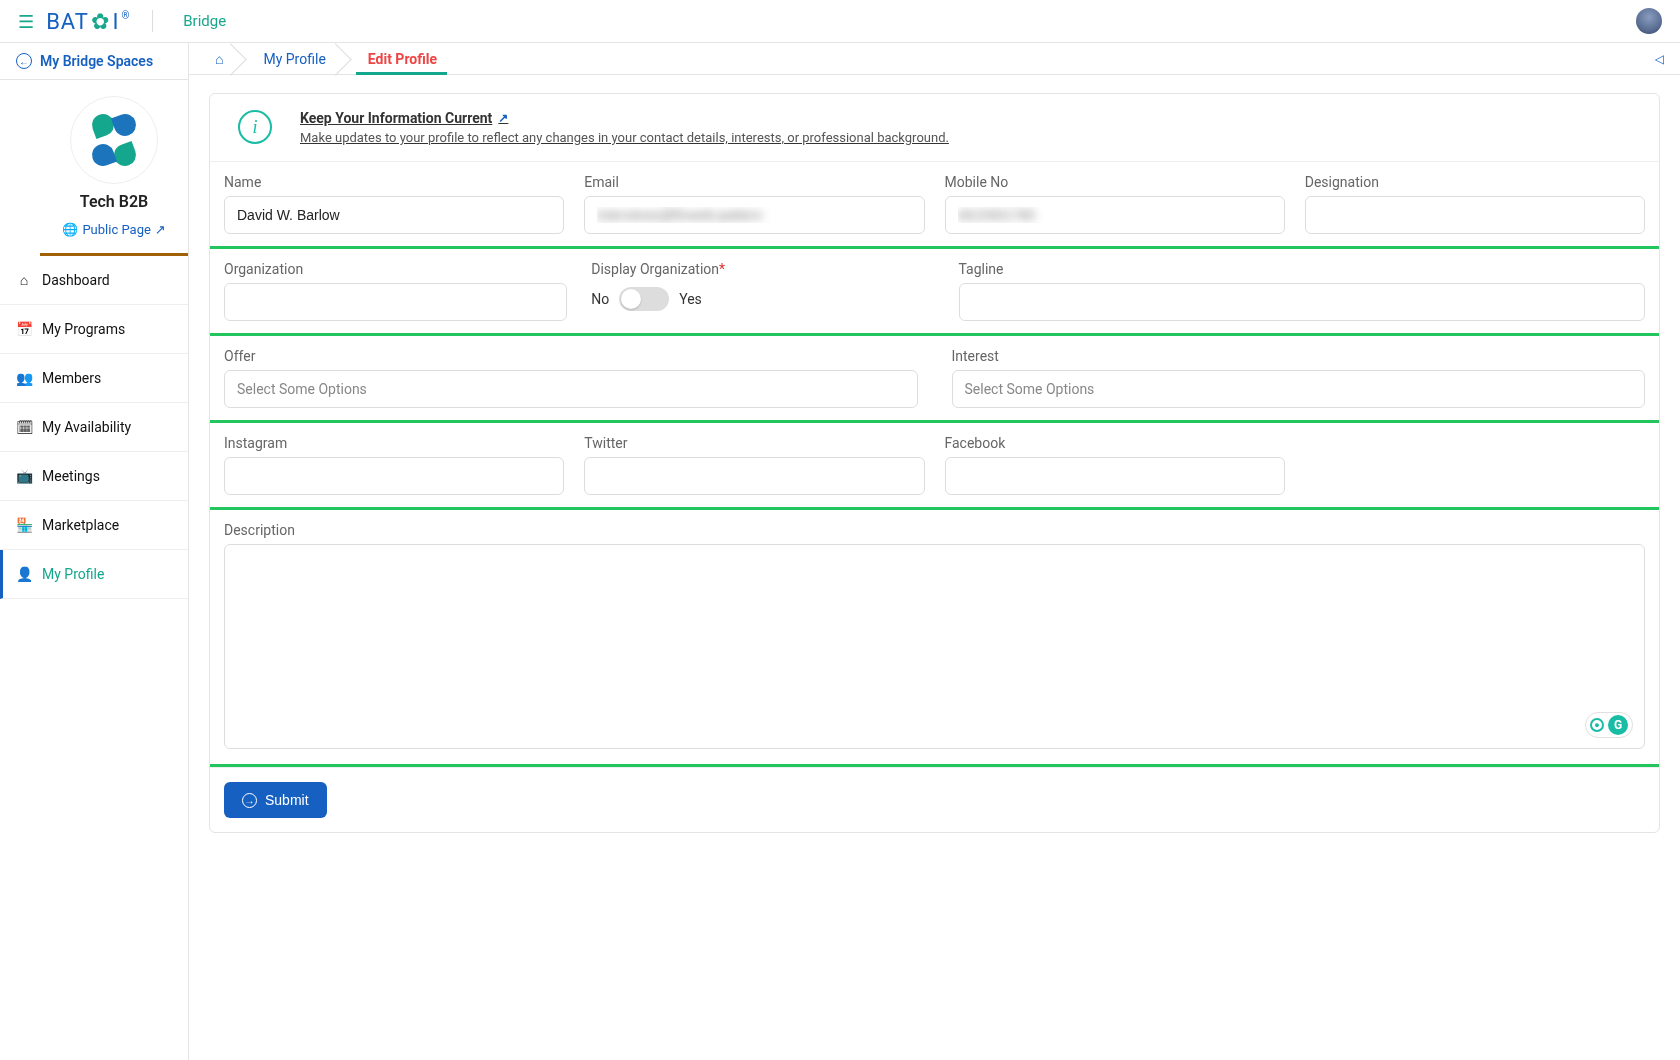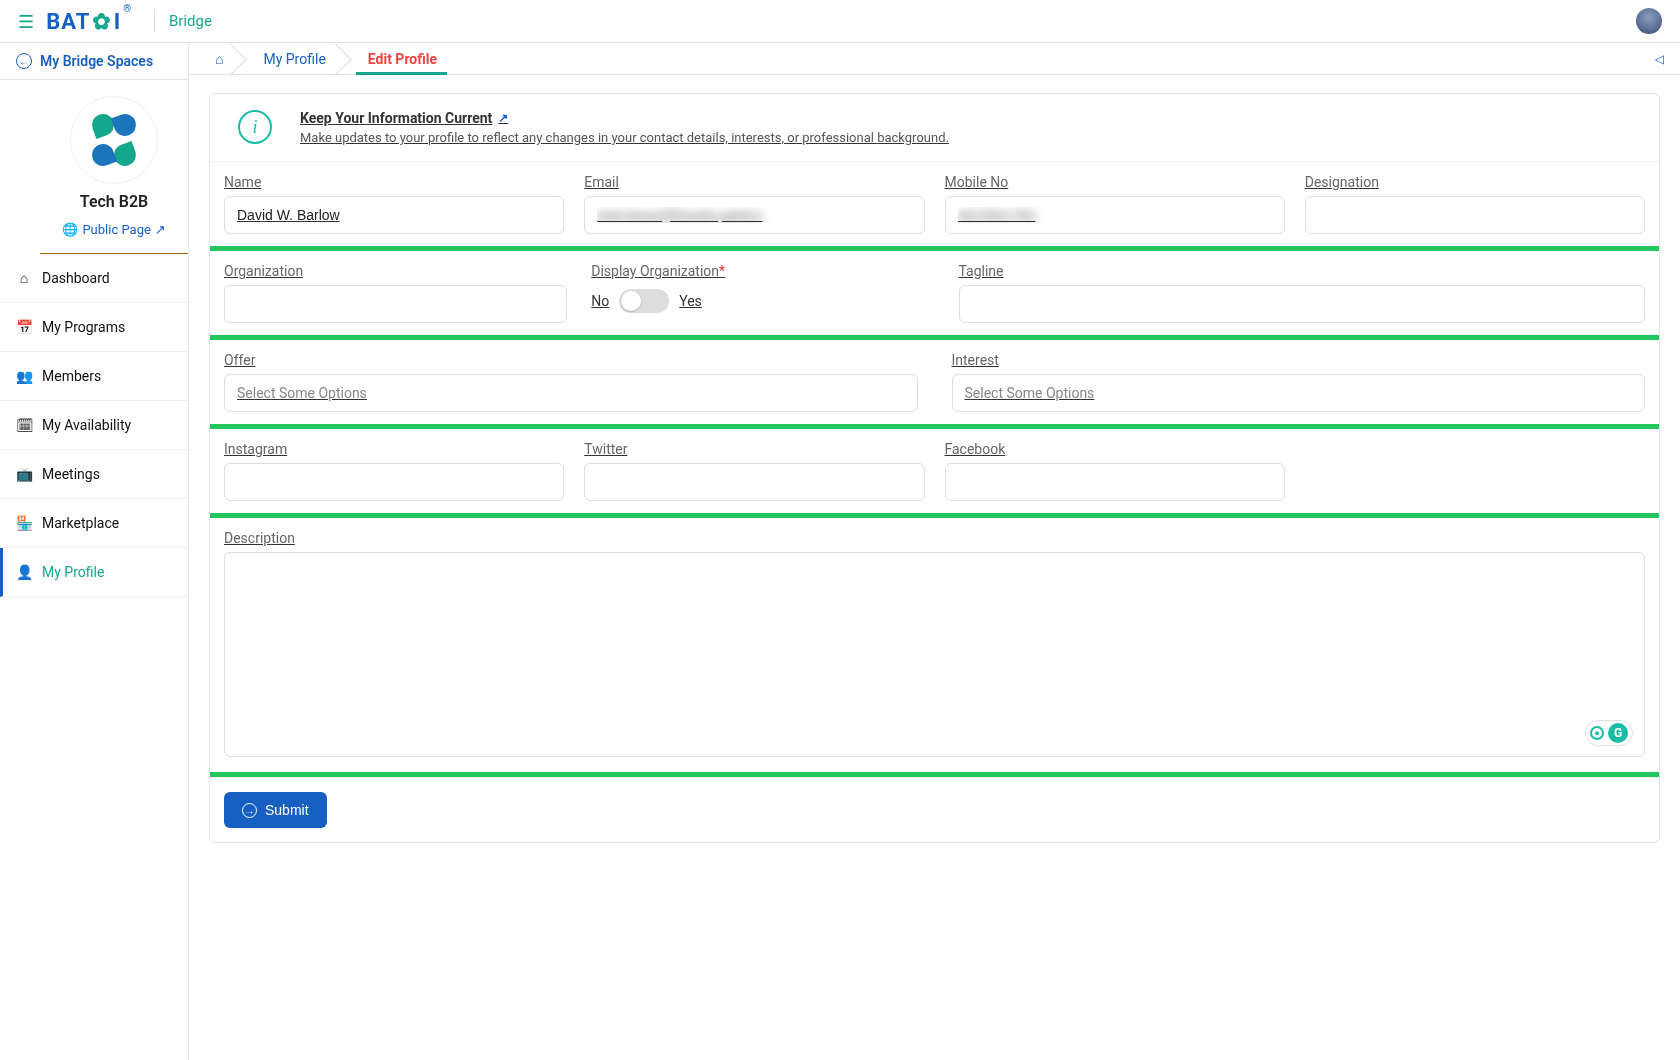--- a/index.html
+++ b/index.html
@@ -15,25 +15,25 @@
     display: flex;
     align-items: center;
     justify-content: space-between;
     height: 43px;
     padding: 0 18px;
     border-bottom: 1px solid #e4e4e4;
   }
   .topbar-left { display: flex; align-items: center; gap: 12px; }
   .hamburger-icon { color: #19a78e; font-size: 18px; cursor: pointer; }
   .logo {
-    font-size: 22px; font-weight: 700; letter-spacing: 1px;
-    color: #1660c1; display: flex; gap: 2px;
+    font-size: 22px; font-weight: 400; letter-spacing: 1px;
+    color: #1660c1; display: flex; align-items: center; gap: 2px;
   }
   .logo .leaf { color: #19a78e; }
-  .app-name { color: #19a78e; font-size: 15px; margin-left: 10px; padding-left: 14px; border-left: 1px solid #dcdcdc; height: 22px; display: flex; align-items: center; }
+  .app-name { color: #19a78e; font-size: 15px; margin-left: 10px; padding-left: 30px; border-left: 1px solid #dcdcdc; height: 22px; display: flex; align-items: center; }
   .avatar {
     width: 26px; height: 26px; border-radius: 50%;
     background: radial-gradient(circle at 50% 35%, #8a9cbf 0%, #5a6f93 60%, #2f4368 100%);
     cursor: pointer;
   }
 
   
   .layout { display: flex; min-height: calc(100vh - 43px); }
 
   
@@ -46,21 +46,21 @@
     display: flex; align-items: center; gap: 8px;
     padding: 10px 16px; color: #1660c1; font-weight: 600;
     border-bottom: 1px solid #e4e4e4;
     cursor: pointer;
   }
   .space-title-row .back-icon {
     width: 16px; height: 16px; border: 1.5px solid #1660c1; border-radius: 50%;
     display: inline-flex; align-items: center; justify-content: center;
     font-size: 10px; color: #1660c1;
   }
-  .space-card { text-align: center; padding: 16px 10px 16px; border-bottom: 1px solid #a16207; margin-left: 40px; }
+  .space-card { text-align: center; padding: 16px 10px 16px; border-bottom: 3px solid #a16207; margin-left: 40px; }
   .space-logo {
     width: 88px; height: 88px; border-radius: 50%; margin: 0 auto 8px;
     border: 1px solid #eee; display: flex; align-items: center; justify-content: center;
     position: relative;
   }
   .pinwheel { position: relative; width: 60px; height: 60px; }
   .pinwheel span { position: absolute; width: 22px; height: 22px; border-radius: 50% 50% 50% 0; }
   .pw1 { background:#15a78e; top:4px; left:8px; transform: rotate(-20deg);}
   .pw2 { background:#1c75bc; top:4px; right:8px; transform: rotate(70deg);}
   .pw3 { background:#15a78e; bottom:4px; right:8px; transform: rotate(160deg);}
@@ -114,21 +114,21 @@
     width: 34px; height: 34px; border: 2px solid #19bca5; border-radius: 50%;
     display: flex; align-items: center; justify-content: center; color: #19bca5;
     font-family: Georgia, serif; font-style: italic; font-size: 18px; flex-shrink: 0;
     margin-left: 8px;
   }
   .info-texts { display: flex; flex-direction: column; gap: 4px; text-decoration: underline; }
   .info-title { font-weight: 700; display: flex; align-items: center; gap: 6px; }
   .info-sub { color: #555; font-size: 13px; }
   .ext-link { color: #1660c1; font-size: 12px; }
 
-  .form-section { padding: 12px 14px; border-bottom: 5px solid #22c55e; text-decoration: underline; }
+  .form-section { padding: 12px 14px; border-bottom: 3px solid #22c55e; }
   .form-section:last-of-type { border-bottom: none; }
 
   .row4 { display: grid; grid-template-columns: repeat(4, 1fr); gap: 20px; }
   .row3 { display: grid; grid-template-columns: 1fr 1fr 2fr; gap: 24px; }
   .row2 { display: grid; grid-template-columns: 1fr 1fr; gap: 34px; }
   .field { display: flex; flex-direction: column; gap: 6px; }
   .label { color: #666; font-size: 14px; }
   .req { color: #d33; }
   input[type="text"], textarea, .select-box {
     width: 100%; border: 1px solid #ddd; border-radius: 6px;

